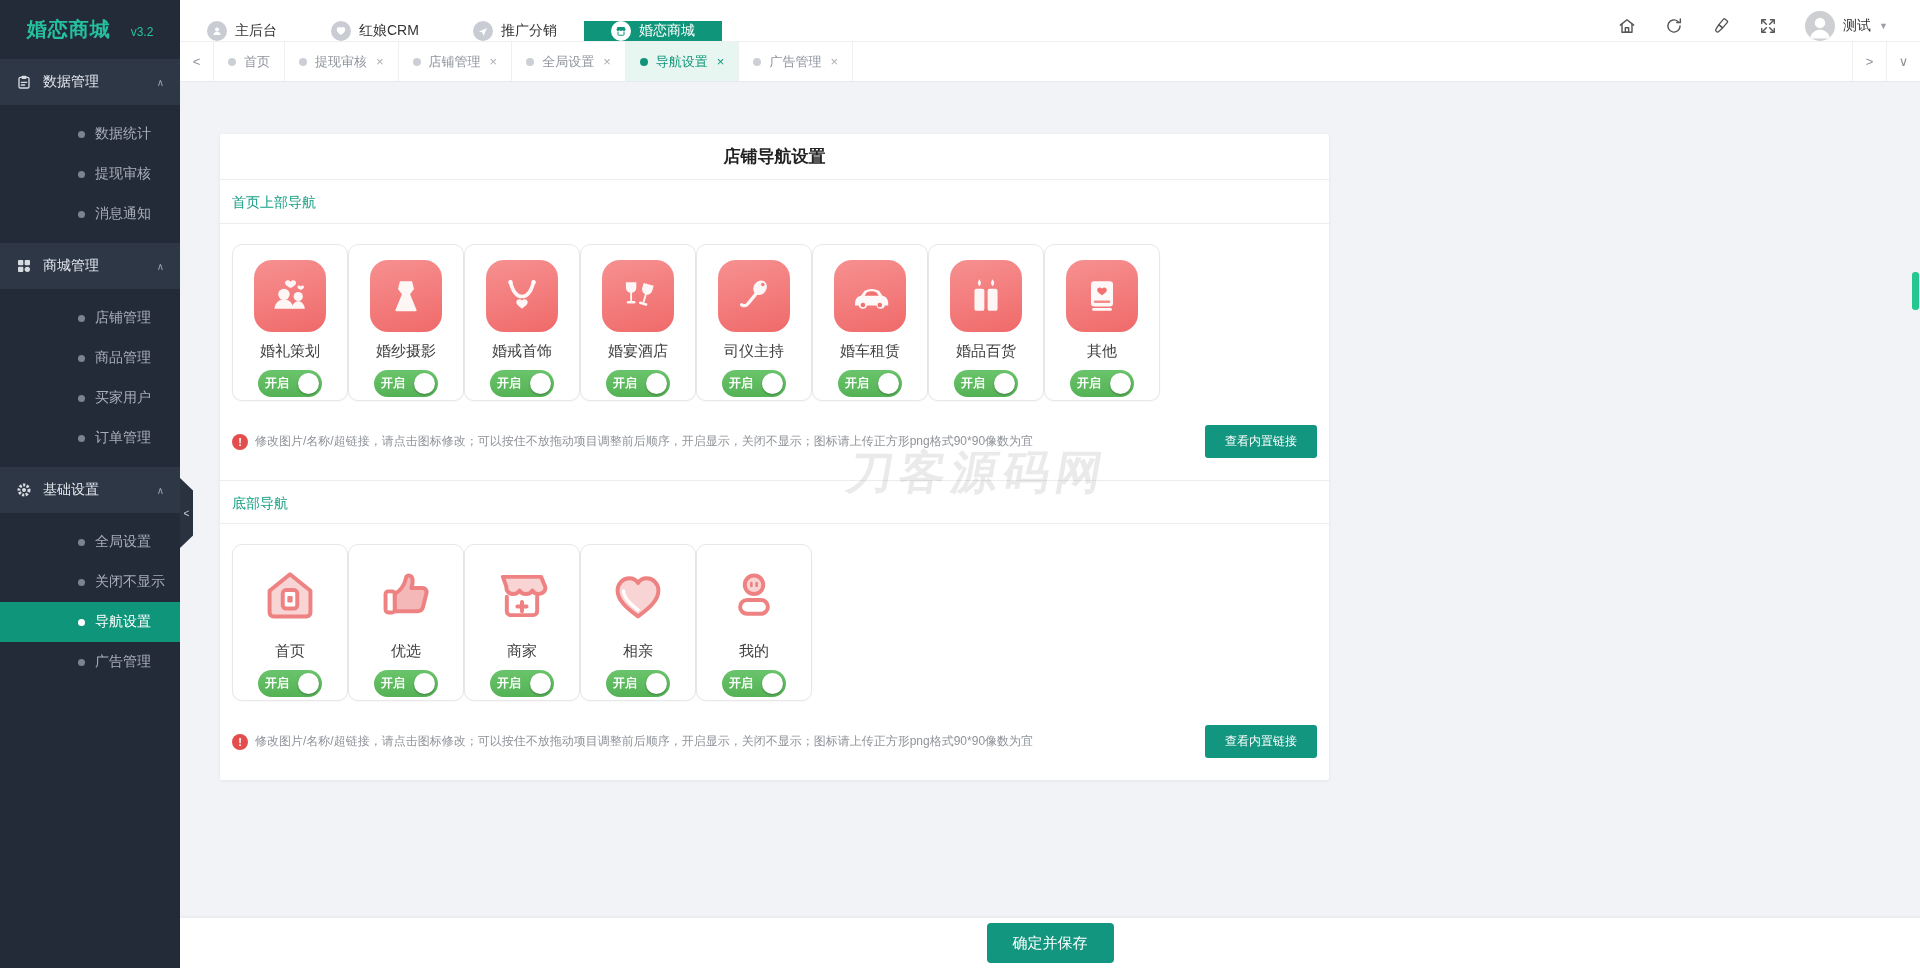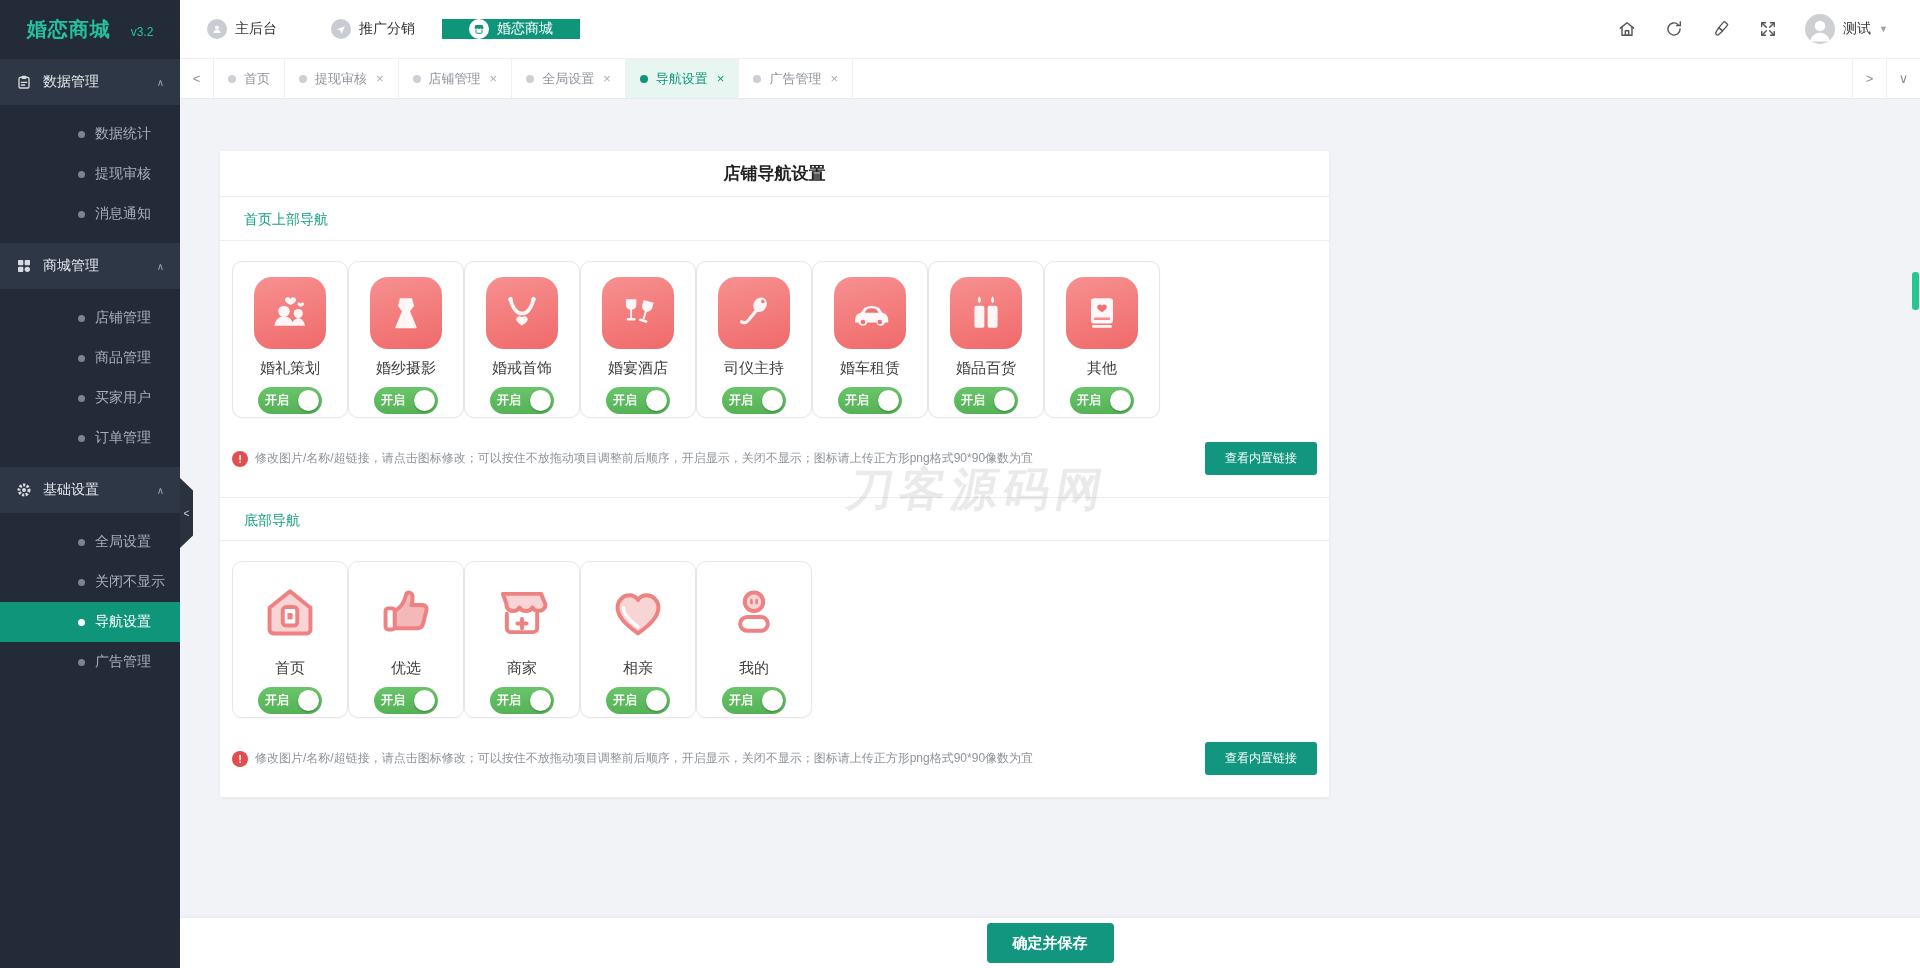--- a/index.html
+++ b/index.html
@@ -20,21 +20,21 @@
   .submenu li { height:40px; display:flex; align-items:center; padding-left:78px; color:#a8aeb9; font-size:14px; cursor:pointer;font-family:Liberation Mono, monospace; }
   .submenu li .blt { width:7px; height:7px; border-radius:50%; background:#7b8390; margin-right:10px; flex:none; }
   .submenu li.active { background:#0f9579; color:#fff; }
   .submenu li.active .blt { background:#fff; }
   .collapse-handle { position:absolute; left:180px; top:478px; width:13px; height:70px; background:#2a323f;
     clip-path:polygon(0 0,100% 18%,100% 82%,0 100%); display:flex; align-items:center; justify-content:center;
     color:#cfd4db; font-size:10px; cursor:pointer; z-index:21; }
   
   .main-col { position:absolute; left:180px; top:0; right:0; height:968px; display:flex; flex-direction:column; }
   
-  .topnav { height:59px; flex:none; background:#fff; display:flex; align-items:center; border-bottom:1px solid #f0f0f0; }
+  .topnav { height:42px; flex:none; background:#fff; display:flex; align-items:flex-end; border-bottom:1px solid #f0f0f0; }
   .nav-item { display:flex; align-items:center; padding:0 27px; font-size:14px; color:#333; cursor:pointer; }
   .nav-item .circ { width:20px; height:20px; border-radius:50%; background:#c9ccd2; margin-right:8px; display:flex; align-items:center; justify-content:center; flex:none; }
   .nav-item .circ svg { width:12px; height:12px; }
   .nav-item.active { background:#0f9579; color:#fff; }
   .nav-item.active .circ { background:#fff; }
   .nav-right { margin-left:auto; display:flex; align-items:center; gap:27px; padding-right:32px; }
   .tool-ico { width:20px; height:20px; color:#555; cursor:pointer; }
   .tool-ico svg { width:20px; height:20px; display:block; }
   .user-box { display:flex; align-items:center; gap:8px; cursor:pointer; }
   .avatar { width:30px; height:30px; border-radius:50%; background:#cdcfd2; overflow:hidden; display:flex; align-items:center; justify-content:center; }
@@ -49,41 +49,41 @@
   .tab .dot { width:8px; height:8px; border-radius:50%; background:#ccd0d6; margin-right:8px; flex:none; }
   .tab .close { margin-left:9px; color:#a9adb4; font-size:13px; }
   .tab.active { background:#e7f6f1; color:#0f9579; }
   .tab.active .dot { background:#0f9579; }
   .tab.active .close { color:#0f9579; }
   .tab-spacer { margin-left:auto; display:flex; align-items:stretch; }
   
   .content { flex:1 1 auto; position:relative; overflow:hidden;border-radius:11px; }
   .panel { position:absolute; left:40px; top:52px; width:1109px; background:#fff; border-radius:2px; box-shadow:0 1px 4px rgba(0,0,0,.06); }
   .panel-title { height:46px; line-height:46px; text-align:center; font-size:17px; font-weight:bold; color:#222; border-bottom:1px solid #ececec; }
-  .sec-head { height:44px; line-height:44px; padding:0 24px; color:#17a085; font-size:14px; border-bottom:1px solid #ececec; }
+  .sec-head { height:44px; line-height:44px; padding:0 12px; color:#17a085; font-size:14px; border-bottom:1px solid #ececec; }
   .sec-head.top-line { border-top:1px solid #ececec; }
   .cards { display:flex; padding:20px 12px 14px; }
   .nav-card { width:116px; height:157px; background:#fff; border:1px solid #e7e7e7; border-radius:10px; display:flex; flex-direction:column; align-items:center; box-shadow:0 1px 2px rgba(0,0,0,.03); cursor:grab; }
   .tile { width:72px; height:72px; border-radius:18px; margin-top:15px; background:linear-gradient(165deg,#f79090 0%,#f06a6a 100%); display:flex; align-items:center; justify-content:center; cursor:pointer; }
   .tile svg { width:44px; height:44px; display:block; }
   .big-icon { width:72px; height:72px; margin-top:15px; display:flex; align-items:center; justify-content:center; cursor:pointer; }
   .big-icon svg { width:58px; height:58px; display:block; }
   .nav-card .lbl { margin-top:10px; font-size:15px; color:#404040; }
   .toggle { margin-top:9px; width:64px; height:27px; border-radius:14px; background:linear-gradient(180deg,#6ac46b,#54b255); position:relative; cursor:pointer; flex:none; }
   .toggle .tg-label { position:absolute; left:7px; top:0; line-height:27px; color:#fff; font-size:12px; font-weight:bold; }
   .toggle .knob { position:absolute; right:3px; top:3px; width:21px; height:21px; border-radius:50%; background:#fff; box-shadow:0 1px 2px rgba(0,0,0,.3); }
   .notice-row { display:flex; align-items:center; padding:10px 12px 22px; }
   .notice-icn { width:16px; height:16px; border-radius:50%; background:#e34d4d; color:#fff; font-size:11px; font-weight:bold; display:flex; align-items:center; justify-content:center; margin-right:7px; flex:none; }
   .notice-txt { font-size:12px; color:#8f9399; }
   .link-btn { margin-left:auto; background:#12967f; color:#fff; font-size:12px; border:none; border-radius:3px; padding:8px 20px; cursor:pointer; flex:none; }
   .watermark { position:absolute; left:668px; top:360px; font-size:46px; font-weight:bold; color:rgba(150,150,150,.20);
     letter-spacing:6px; transform:skewX(-10deg); pointer-events:none; z-index:30; white-space:nowrap; }
   
   .footer { height:50px; flex:none; background:#fff; box-shadow:0 -1px 3px rgba(0,0,0,.05); display:flex; align-items:center; justify-content:center; }
-  .save-btn { background:#12967f; color:#fff; font-size:15px; height:40px; padding:0 26px; border:none; border-radius:4px; cursor:pointer;font-weight:bold; }
+  .save-btn { background:#12967f; color:#fff; font-size:15px; height:40px; padding:0 26px; border:none; border-radius:4px; cursor:pointer; }
   
   .scroll-thumb { position:absolute; right:1px; top:272px; width:7px; height:38px; background:#25c78f; border-radius:3px; z-index:40; cursor:pointer; }
 </style>
 </head>
 <body>
 
 <aside class="sidebar">
   <div class="logo">
     <span class="name">婚恋商城</span>
     <span class="ver">v3.2</span>
@@ -188,20 +188,28 @@
         <svg viewBox="0 0 24 24" fill="#fff">
             <circle cx="12" cy="9" r="4"></circle>
             <path d="M4.5 20c.7-4.5 4-6.7 7.5-6.7s6.8 2.2 7.5 6.7z"></path>
           </svg>
       </span>
       <span>主后台</span>
     </div>
     <div class="nav-item">
       <span class="circ">
         <svg viewBox="0 0 24 24" fill="#fff">
+            <path d="M12 20C6.5 16 3.5 12.5 3.5 8.8 3.5 6 5.7 4 8.2 4c1.5 0 3 .8 3.8 2 .8-1.2 2.3-2 3.8-2 2.5 0 4.7 2 4.7 4.8 0 3.7-3 7.2-8.5 11.2z"></path>
+          </svg>
+      </span>
+      <span>红娘CRM</span>
+    </div>
+    <div class="nav-item">
+      <span class="circ">
+        <svg viewBox="0 0 24 24" fill="#fff">
             <path d="M4 13l16-7-7 16-2.2-6.8z"></path>
           </svg>
       </span>
       <span>推广分销</span>
     </div>
     <div class="nav-item active">
       <span class="circ">
         <svg viewBox="0 0 24 24">
             <path fill="#0f9579" d="M5 4h14l2 5a3.2 3.2 0 0 1-3.2 3.2c-1.3 0-2.4-.7-3-1.7-.6 1-1.7 1.7-3 1.7s-2.4-.7-3-1.7c-.6 1-1.7 1.7-3 1.7A3.2 3.2 0 0 1 3 9z"></path>
             <path d="M6 13v6a1.5 1.5 0 0 0 1.5 1.5h9A1.5 1.5 0 0 0 18 19v-6" fill="none" stroke="#0f9579" stroke-width="2"></path>

